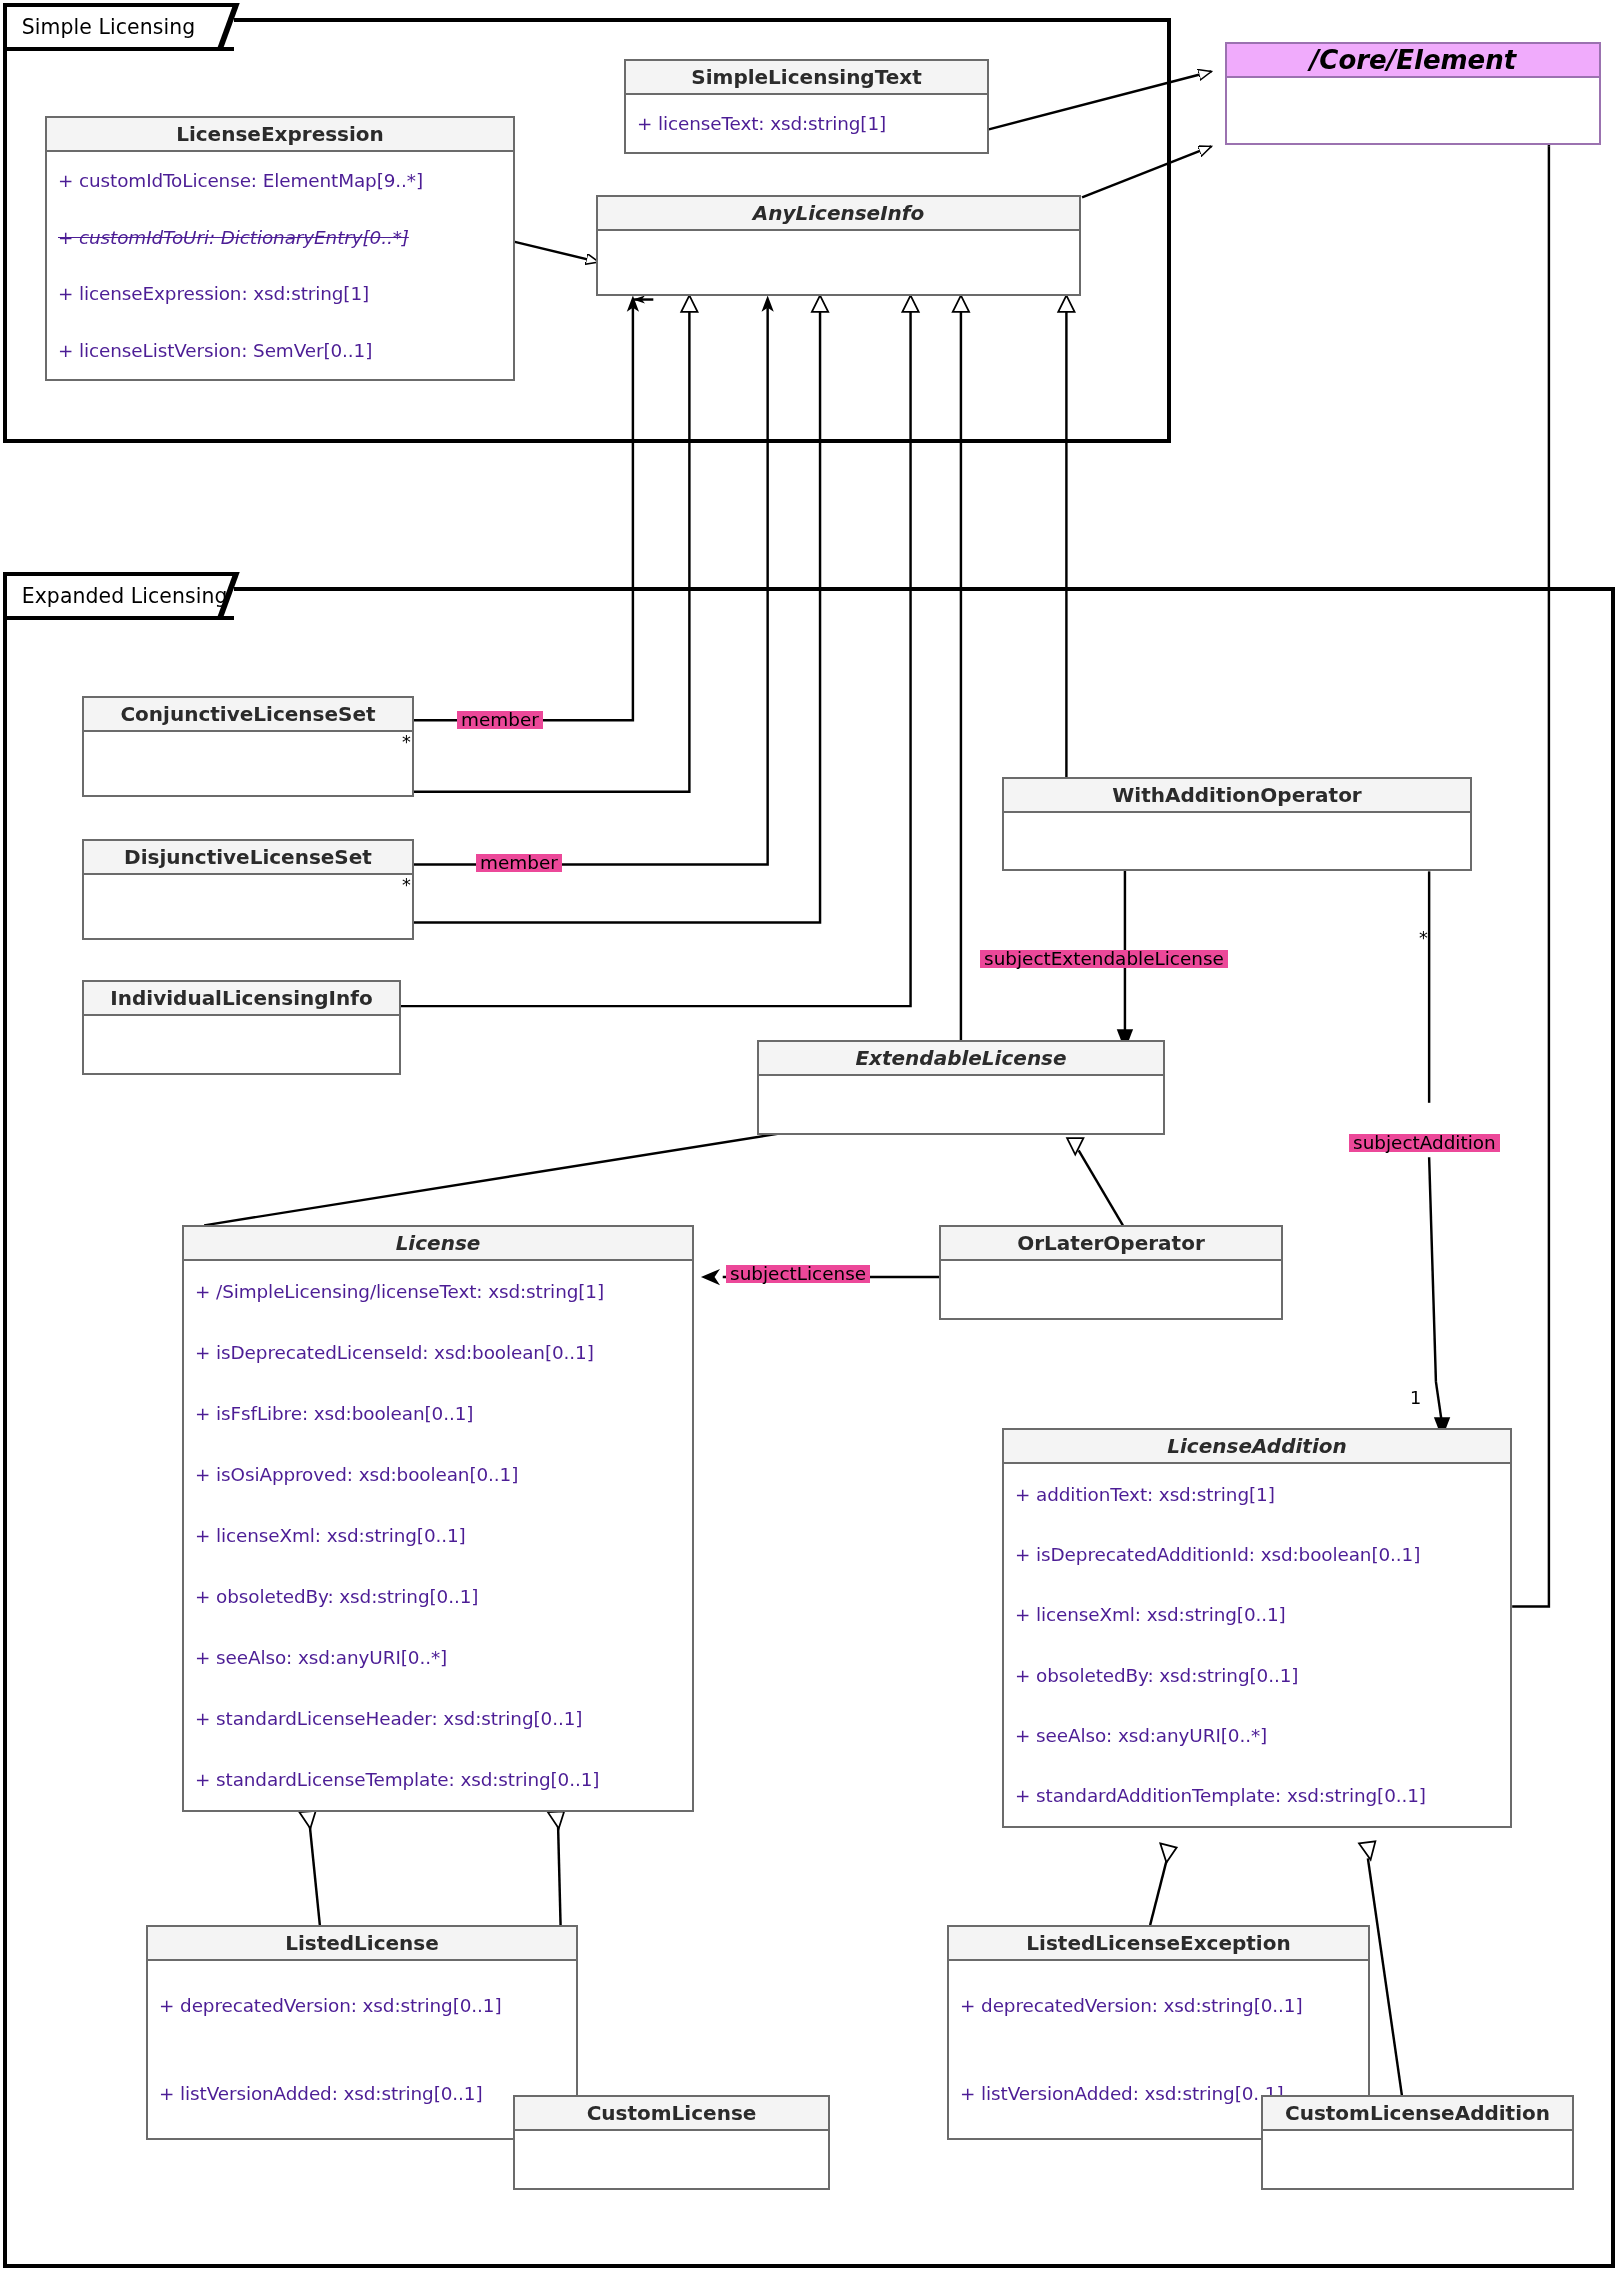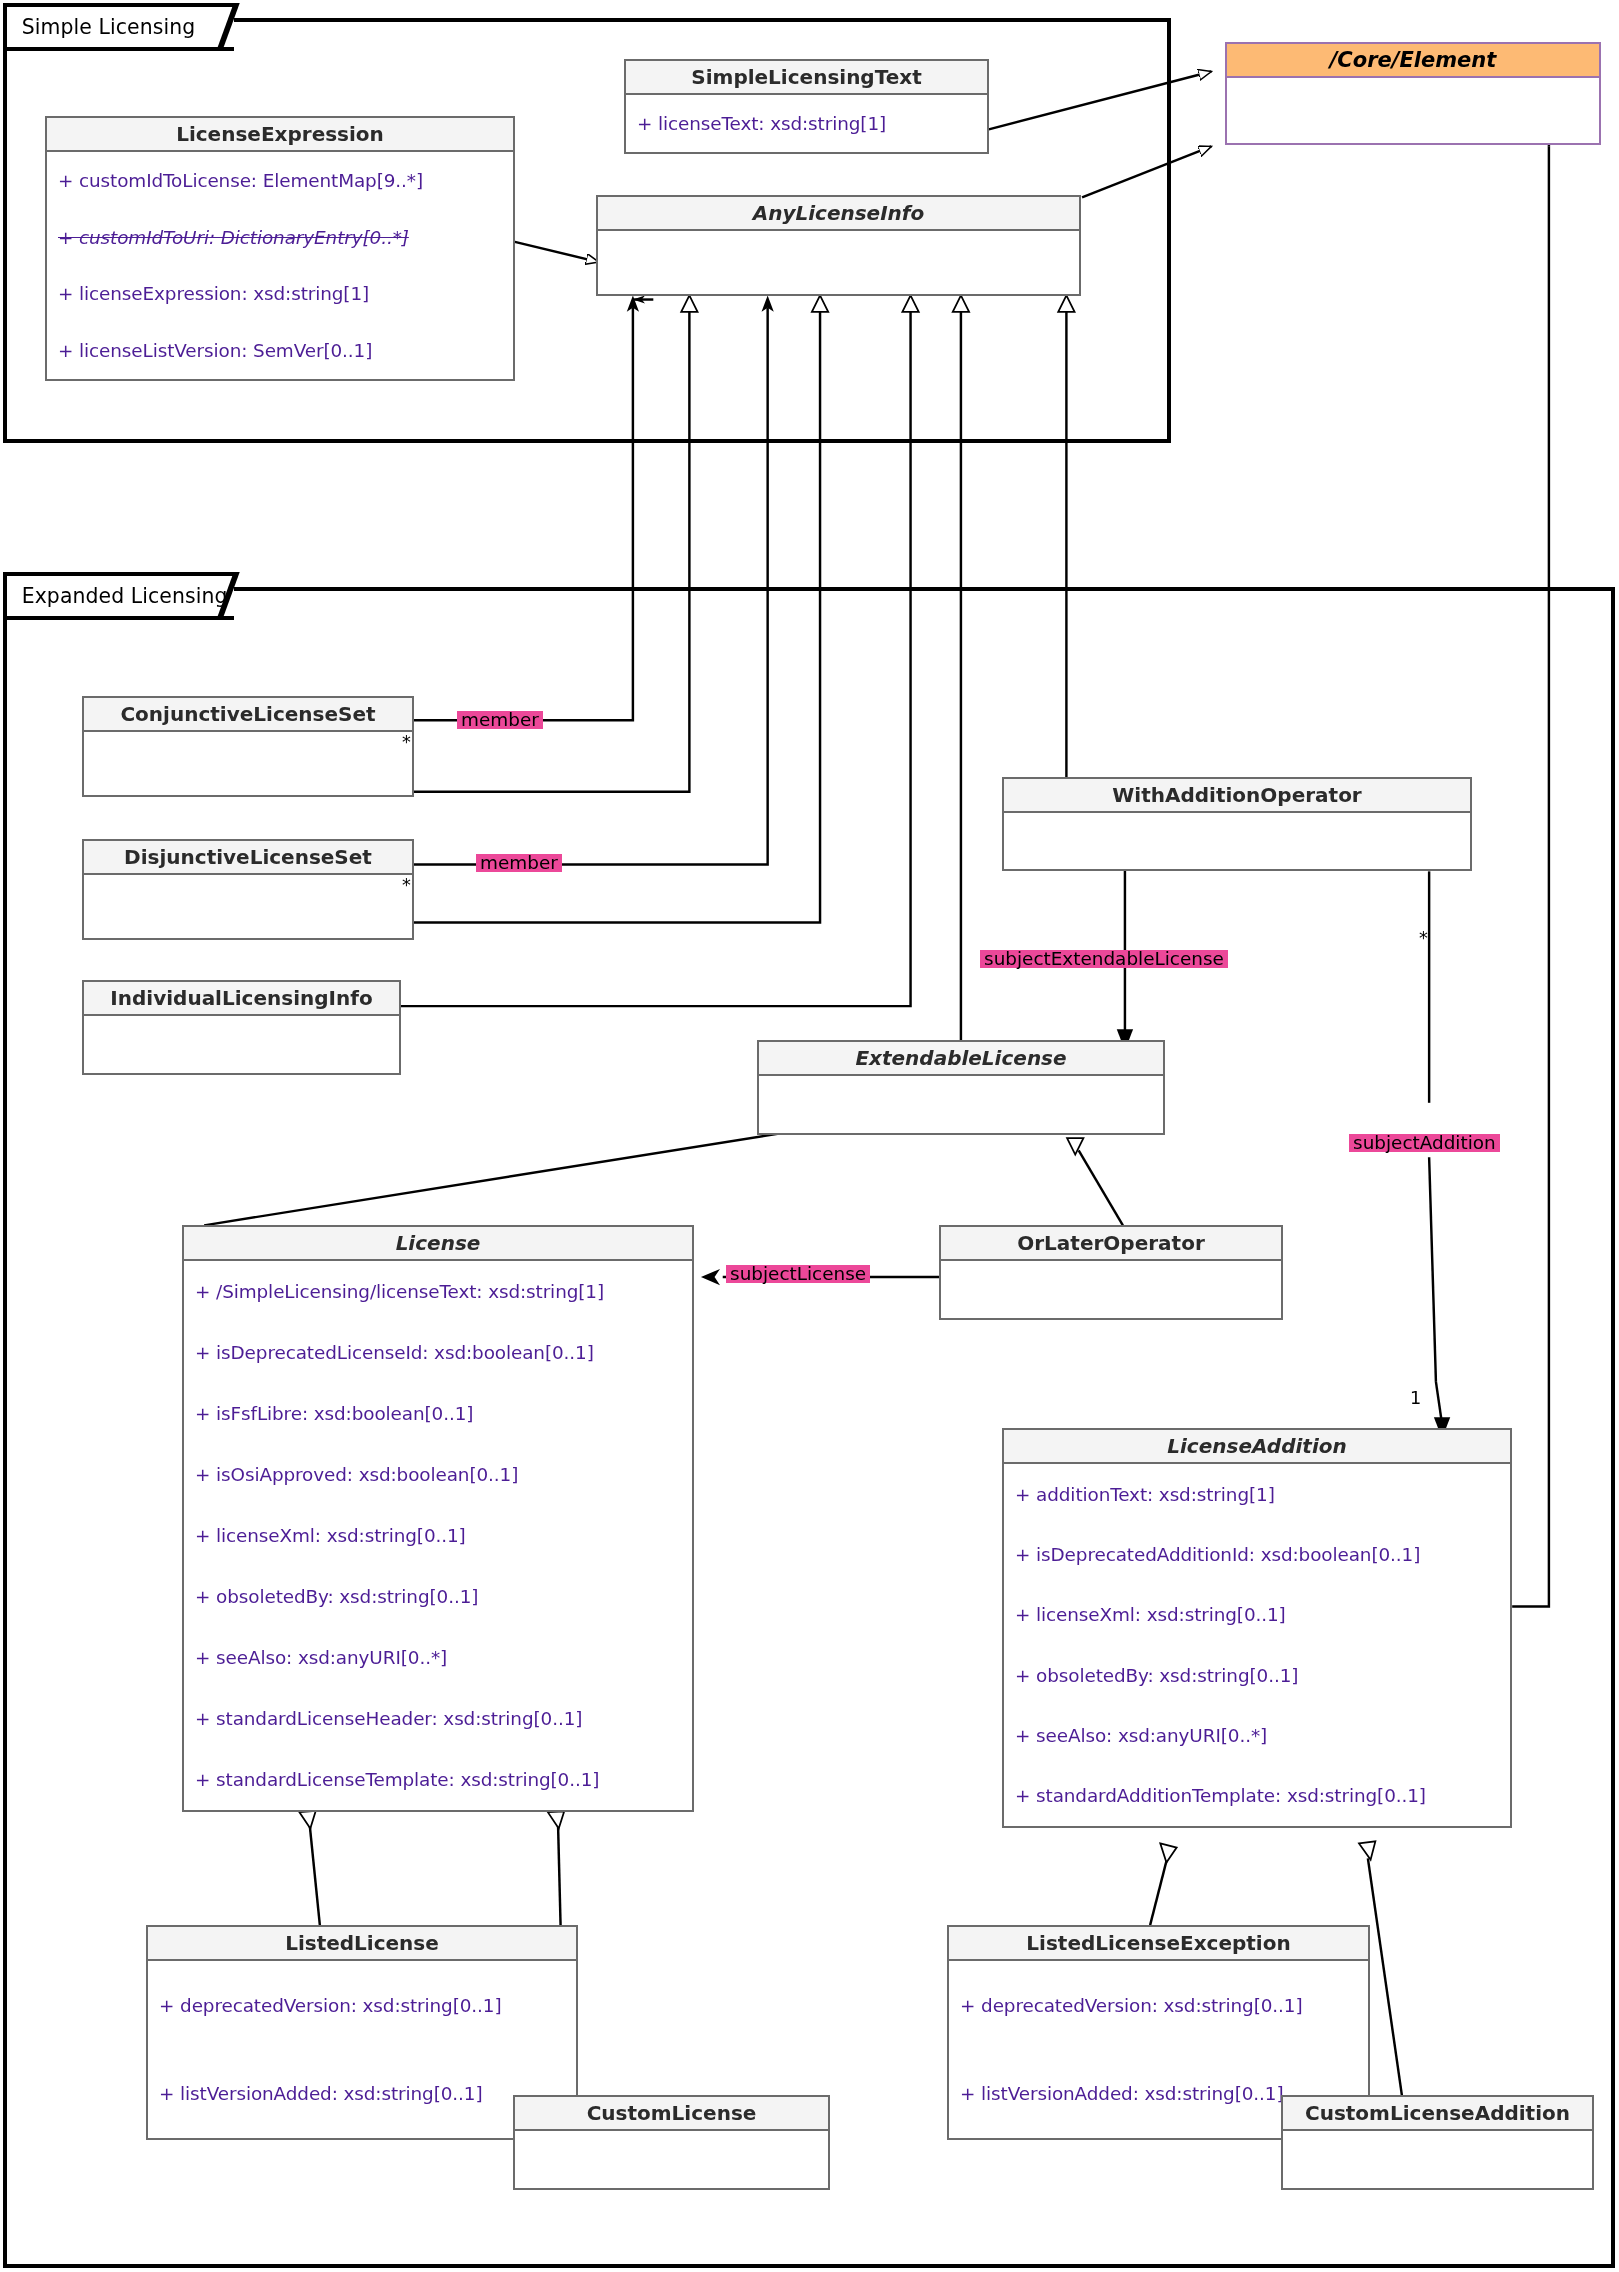--- a/index.html
+++ b/index.html
@@ -84,25 +84,25 @@
     padding-left: 11px;
     height: 61px;
     display: flex;
     align-items: center;
     letter-spacing: -0.1px;
   }
   .attr.strike { text-decoration: line-through; font-style: italic; }
   
   .cls.external { border-color: #9b72b0; }
   .cls.external > .cls-name {
-    background: #fdba74;
+    background: #f0abfc;
     border-bottom-color: #9b72b0;
     font-style: italic;
     color: #000000;
-    font-size: 21px;
+    font-size: 26px;
   }
   
   .elabel {
     position: absolute;
     font-size: 18.4px;
     color: #000000;
     background: #ec4899;
     white-space: nowrap;
     padding: 0 4.1px;
     line-height: 1;
@@ -327,21 +327,21 @@
   </div>
 
   <div class="cls" style="left:947px; top:1925px; width:423px; height:215px;">
     <div class="cls-name">ListedLicenseException</div>
     <div class="cls-attrs">
       <div class="attr" style="height:88px;">+ deprecatedVersion: xsd:string[0..1]</div>
       <div class="attr" style="height:88px;">+ listVersionAdded: xsd:string[0..1]</div>
     </div>
   </div>
 
-  <div class="cls" style="left:1261px; top:2095px; width:313px; height:95px;margin-left:20px;">
+  <div class="cls" style="left:1261px; top:2095px; width:313px; height:95px;">
     <div class="cls-name">CustomLicenseAddition</div>
     <div class="cls-attrs"></div>
   </div>
 
   <div class="elabel" style="left:457px; top:711px;">
     <span>member</span>
   </div>
   <div class="mult" style="left:402px; top:734px;">
     <span>*</span>
   </div>

